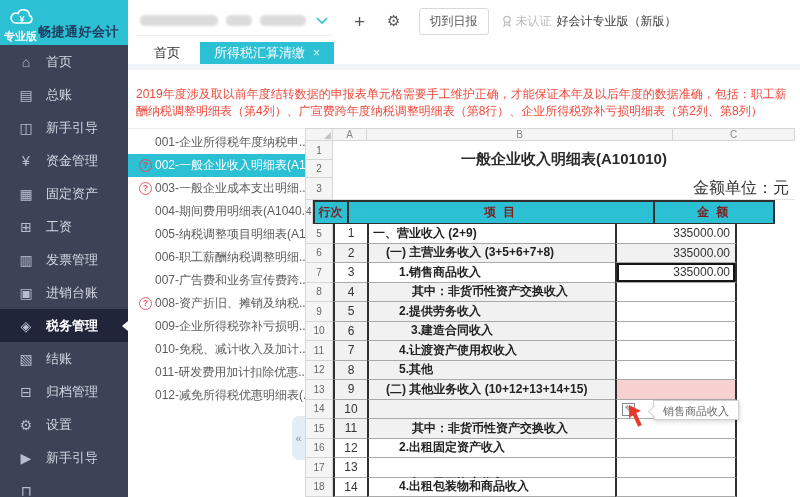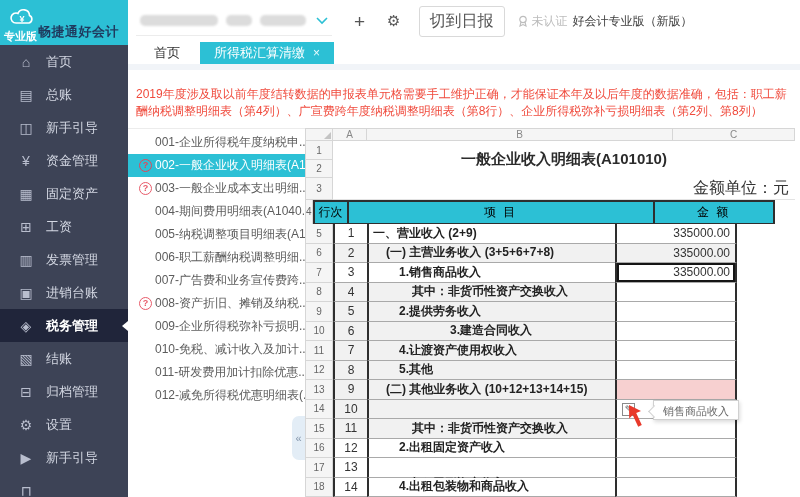--- a/index.html
+++ b/index.html
@@ -28,21 +28,21 @@
     display:flex; align-items:center; padding-left:8px; }
   .company { position:relative; width:196px; height:30px; border-bottom:1px solid #ececec;
     display:flex; align-items:center; gap:8px; padding:0 4px; cursor:pointer; }
   .redact { height:11px; background:#dcdcdc; border-radius:5px; filter:blur(1.2px); }
   .r1 { width:78px; } .r2 { width:26px; } .r3 { width:46px; }
   .chev { margin-left:auto; color:var(--brand,#2cc0d5); }
   .tb-ic { color:#555; margin-left:22px; cursor:pointer; }
   .plus { font-size:19px; font-weight:300; line-height:1; }
   .gear { font-size:15px; }
   .switch-btn { margin-left:18px; background:#fff; border:1px solid #d9d9d9; border-radius:3px;
-    font-size:16px; color:#555; padding:4px 10px; cursor:pointer; font-family:inherit; }
+    font-size:12px; color:#555; padding:4px 10px; cursor:pointer; font-family:inherit; }
   .badge { margin-left:12px; display:flex; align-items:center; gap:3px; }
   .badge-t { font-size:12px; color:#bcbcbc; }
   .edition { margin-left:5px; font-size:12px; color:#3d3d3d; }
 
   
   .tabbar { position:absolute; left:128px; top:42px; width:672px; height:28px; background:#fff;
     display:flex; align-items:stretch; padding-left:12px; border-bottom:6px solid #f1f4f8; }
   .tab { display:flex; align-items:center; padding:0 14px; font-size:13px; color:#333; cursor:pointer; }
   .tab.active { background:var(--brand,#2cc0d5); color:#fff; margin-left:6px; gap:8px; }
   .tab-close { font-size:12px; color:#e9fbfd; cursor:pointer; }
@@ -84,21 +84,21 @@
     border-left:1px solid #d6d6d6; font-size:10px; color:#666; text-align:center; }
   .g1 { height:19px; line-height:19px; } .g2 { height:18px; line-height:18px; }
   .g3 { height:22px; line-height:22px; } .g4 { height:24px; line-height:24px; border-bottom:none; }
   .tb-body { width:462px; }
   .sheet-title { height:37px; display:flex; align-items:center; justify-content:center;
     font-size:15px; font-weight:bold; color:#2b2b2b; }
   .unit-row { height:22px; display:flex; align-items:center; justify-content:flex-end;
     padding-right:6px; font-size:16px; color:#333; border-bottom:1px solid #e3e3e3; }
 
   .hrow { display:flex; height:24px; }
-  .hcell { background:var(--brand,#2cc0d5); color:#000000; font-size:12px; font-weight:normal;
+  .hcell { background:var(--brand,#2cc0d5); color:#7f1d1d; font-size:12px; font-weight:bold;
     display:flex; align-items:center; justify-content:center; border-top:2px solid #2e2e2e;
     border-bottom:1px solid #2e2e2e; }
   .hcell.a { width:34px; border-left:2px solid #2e2e2e; }
   .hcell.b { width:306px; border-left:2px solid #2e2e2e; letter-spacing:2px; }
   .hcell.c { width:122px; border-left:2px solid #2e2e2e; border-right:2px solid #2e2e2e; letter-spacing:2px; }
 
   .srow { display:flex; height:19.5px; position:relative; }
   .cell { border-bottom:1px solid #a9a9a9; display:flex; align-items:center; background:#fff; }
   .cell.g { width:28px; background:#f5f5f5; border-right:1px solid #d6d6d6; border-left:1px solid #d6d6d6;
     border-bottom:1px solid #d6d6d6; font-size:10px; color:#666; justify-content:center; }
@@ -366,21 +366,21 @@
         </div>
         <div class="cell c">
           <span class="amt"></span>
 
         </div>
       </div>
         <div class="srow is-shade">
         <div class="cell g">10</div>
         <div class="cell a">6</div>
         <div class="cell b">
-          <span class="item-t" style="padding-left: 42px; margin-left: 39px;">3.建造合同收入</span>
+          <span class="item-t" style="padding-left: 42px;">3.建造合同收入</span>
         </div>
         <div class="cell c">
           <span class="amt"></span>
 
         </div>
       </div>
         <div class="srow is-shade">
         <div class="cell g">11</div>
         <div class="cell a">7</div>
         <div class="cell b">

